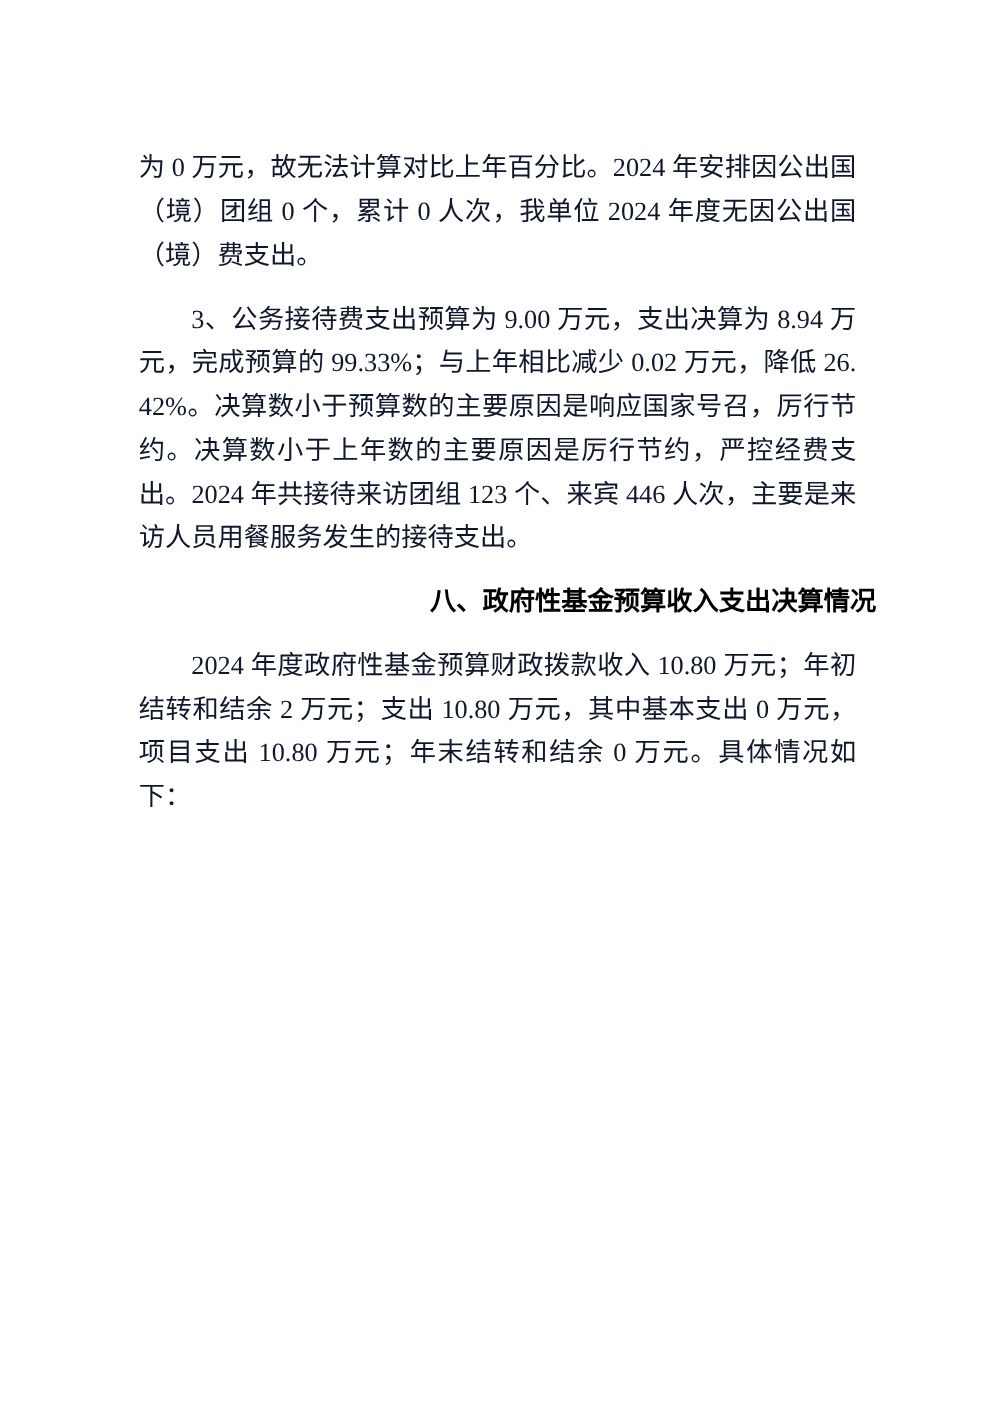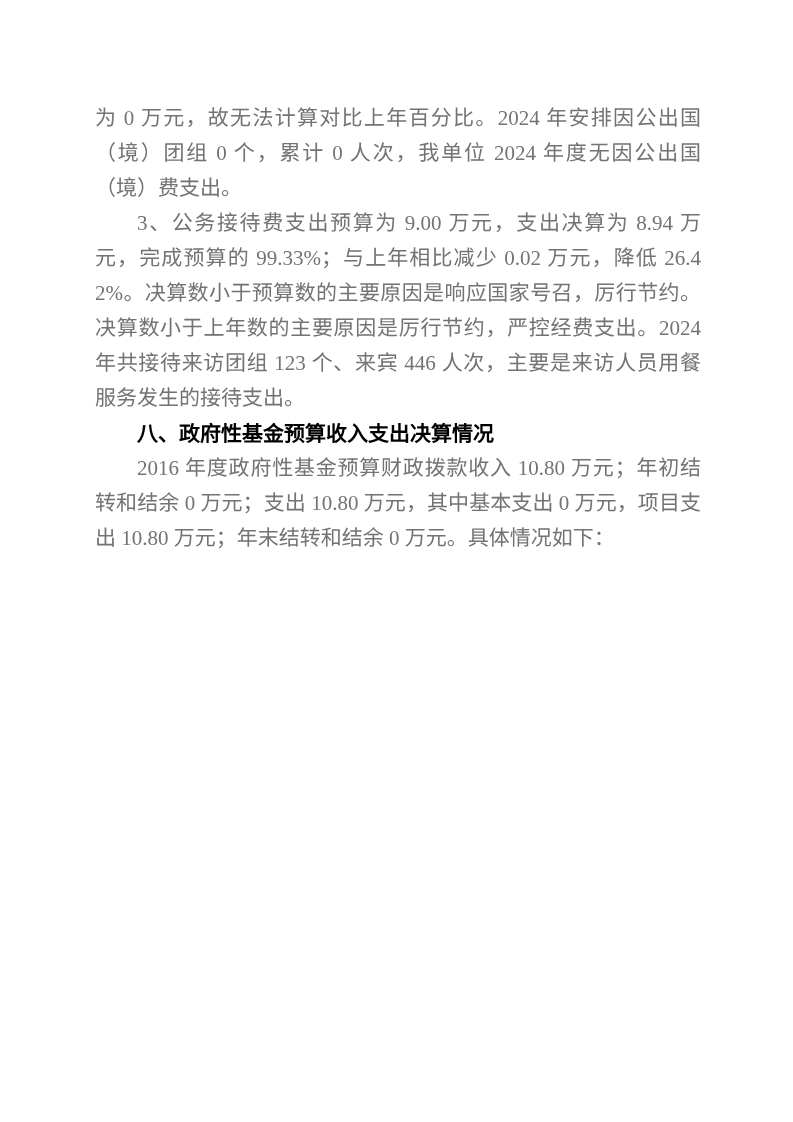--- a/index.html
+++ b/index.html
@@ -12,51 +12,51 @@
     position: relative;
     width: 793px;
     height: 1122px;
     margin: 0 auto;
     background: #ffffff;
     box-sizing: border-box;
     padding: 101px 92px 0 95px;
     overflow: hidden;
   }
   .para {
-    margin: 0;
+    margin: 16px;
     padding: 0;
     font-family: "Liberation Serif", "DejaVu Serif", serif;
     font-size: 21px;
     line-height: 35px;
-    color: #737373;
+    color: #0f172a;
     text-align: justify;
     text-justify: inter-ideograph;
     word-break: break-all;
   }
   .indent {
     text-indent: 2em;
   }
   .heading {
     font-family: "Liberation Sans", "DejaVu Sans", sans-serif;
     font-weight: 700;
     font-size: 21px;
     line-height: 35px;
     margin: 0;
     color: #000000;
     text-indent: 2em;
-    text-align: left;
+    text-align: right;
   }
 </style>
 </head>
 <body>
 
 <div class="page">
   <p class="para">为 0 万元，故无法计算对比上年百分比。2024 年安排因公出国（境）团组 0 个，累计 0 人次，我单位 2024 年度无因公出国（境）费支出。</p>
 
 
 
 
   <p class="para indent">3、公务接待费支出预算为 9.00 万元，支出决算为 8.94 万元，完成预算的 99.33%；与上年相比减少 0.02 万元，降低 26.42%。决算数小于预算数的主要原因是响应国家号召，厉行节约。决算数小于上年数的主要原因是厉行节约，严控经费支出。2024 年共接待来访团组 123 个、来宾 446 人次，主要是来访人员用餐服务发生的接待支出。</p>
 
   <h2 class="heading">八、政府性基金预算收入支出决算情况</h2>
 
-  <p class="para indent">2016 年度政府性基金预算财政拨款收入 10.80 万元；年初结转和结余 0 万元；支出 10.80 万元，其中基本支出 0 万元，项目支出 10.80 万元；年末结转和结余 0 万元。具体情况如下：</p>
+  <p class="para indent">2024 年度政府性基金预算财政拨款收入 10.80 万元；年初结转和结余 2 万元；支出 10.80 万元，其中基本支出 0 万元，项目支出 10.80 万元；年末结转和结余 0 万元。具体情况如下：</p>
 </div>
 
 </body></html>

